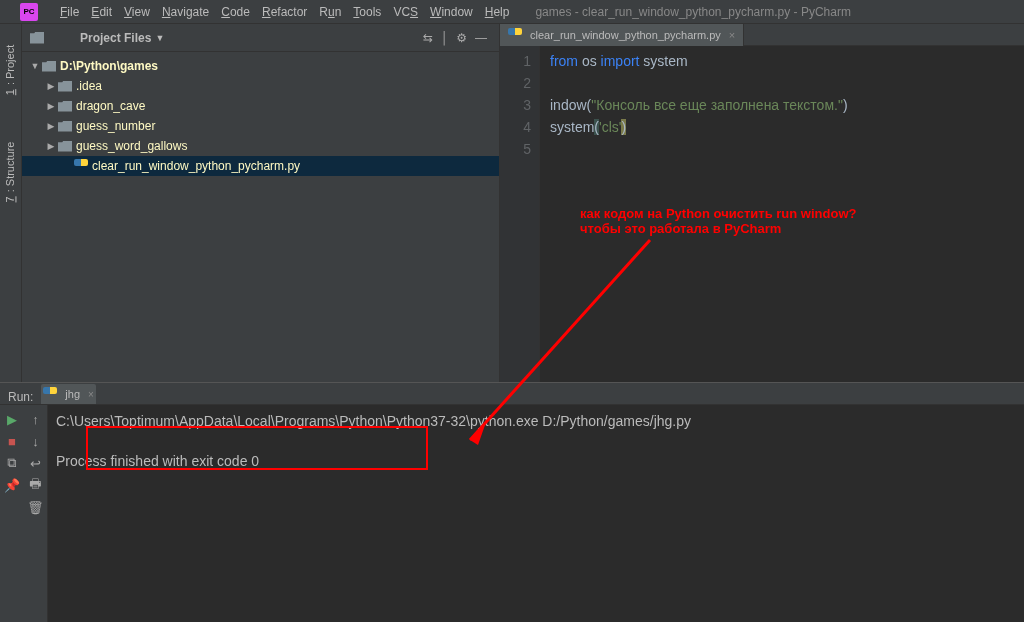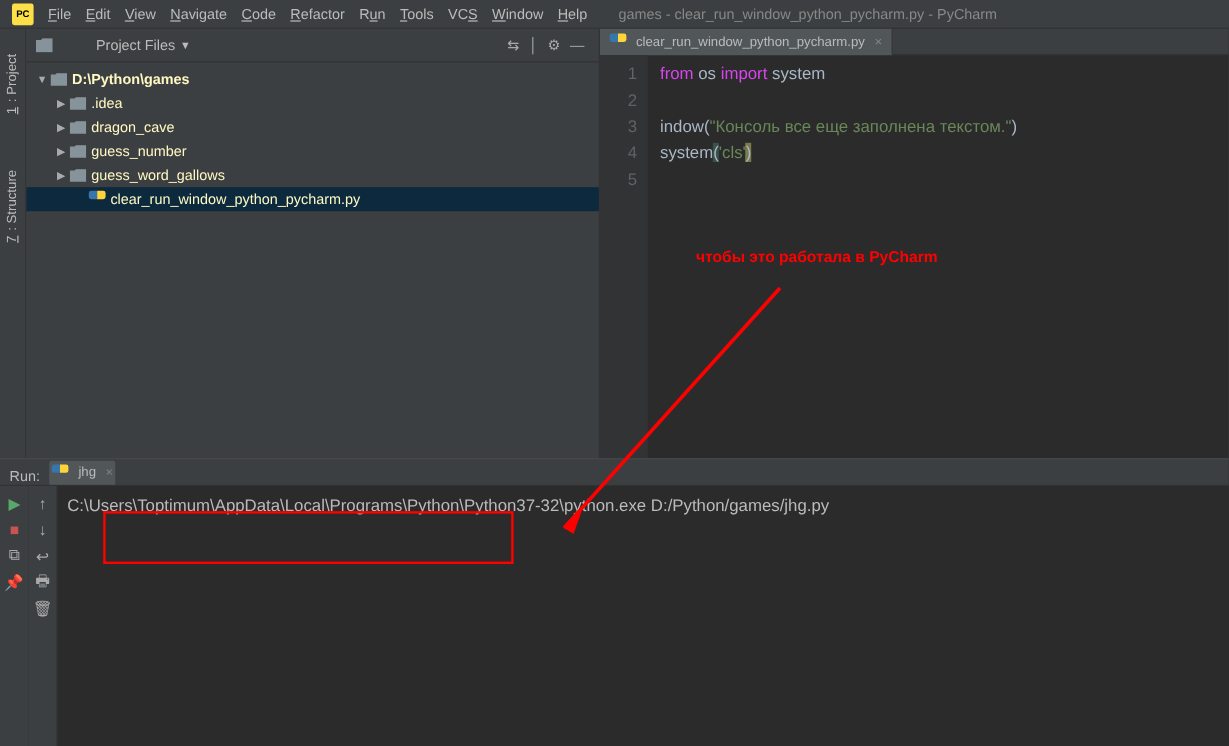--- a/index.html
+++ b/index.html
@@ -1,37 +1,37 @@
 <!DOCTYPE html>
 <html><head>
 <meta charset="utf-8">
 <style>
 * { margin: 0; padding: 0; box-sizing: border-box; font-family: "Segoe UI", Arial, sans-serif; }
 body { background: #3c3f41; color: #bbbbbb; font-size: 12px; width: 1024px; height: 622px; overflow: hidden; position: relative; }
 
 
 .menubar { height: 24px; background: #3c3f41; display: flex; align-items: center; padding: 0 4px; border-bottom: 1px solid #323232; }
-.pc-logo { width: 18px; height: 18px; background: #fde047; border-radius: 2px; display: flex; align-items: center; justify-content: center; margin: 0 6px; font-size: 8px; font-weight: bold; color: #000; }
+.pc-logo { width: 18px; height: 18px; background: #d946ef; border-radius: 2px; display: flex; align-items: center; justify-content: center; margin: 0 16px; font-size: 8px; font-weight: bold; color: #000; }
 .menu-item { padding: 2px 6px; cursor: pointer; color: #bbbbbb; }
 .menu-item u { text-decoration: underline; }
 .window-title { margin-left: 20px; color: #888; font-size: 12px; }
 
 
 .main-area { display: flex; height: 358px; }
 
 
 .left-gutter { width: 22px; background: #3c3f41; border-right: 1px solid #323232; display: flex; flex-direction: column; align-items: center; padding-top: 20px; gap: 50px; }
 .gutter-tab { transform: rotate(-90deg); white-space: nowrap; color: #bbbbbb; font-size: 11px; cursor: pointer; display: flex; align-items: center; gap: 4px; }
 .gutter-tab .num { text-decoration: underline; }
 
 
 .project-panel { width: 478px; background: #3c3f41; border-right: 1px solid #323232; display: flex; flex-direction: column; }
 .project-header { height: 28px; display: flex; align-items: center; padding: 0 8px; border-bottom: 1px solid #323232; }
 .proj-folder-icon { width: 14px; height: 12px; background: #87939a; clip-path: polygon(0 15%, 30% 15%, 40% 0, 100% 0, 100% 100%, 0 100%); margin-right: 6px; }
-.project-title { font-weight: normal; color: #bbbbbb; font-size: 12px; padding-left: 30px; }
+.project-title { font-weight: bold; color: #bbbbbb; font-size: 12px; padding-left: 30px; }
 .chev-down { margin-left: 4px; font-size: 9px; }
 .project-header-spacer { flex: 1; }
 .header-icon { margin: 0 4px; color: #aaa; cursor: pointer; font-size: 12px; }
 
 
 .tree { padding: 4px 0; font-size: 12px; }
 .tree-row { display: flex; align-items: center; height: 20px; padding-left: 8px; cursor: pointer; }
 .tree-row.selected { background: #0d293e; }
 .tree-arrow { width: 10px; text-align: center; color: #aaa; font-size: 9px; margin-right: 2px; }
 .folder-icon { width: 14px; height: 11px; background: #87939a; clip-path: polygon(0 15%, 30% 15%, 40% 0, 100% 0, 100% 100%, 0 100%); margin-right: 4px; }
@@ -45,21 +45,21 @@
 .indent2 { padding-left: 40px; }
 
 
 .editor-area { flex: 1; background: #2b2b2b; display: flex; flex-direction: column; }
 .editor-tabs { height: 22px; background: #3c3f41; display: flex; align-items: center; border-bottom: 1px solid #323232; }
 .editor-tab { height: 22px; background: #515658; display: flex; align-items: center; padding: 0 8px; gap: 4px; border-right: 1px solid #323232; font-size: 11px; }
 .tab-close { color: #888; cursor: pointer; font-size: 11px; margin-left: 4px; }
 .editor-body { flex: 1; display: flex; font-family: "Consolas", "Courier New", monospace; font-size: 14px; position: relative; }
 .gutter { width: 40px; background: #313335; color: #606366; text-align: right; padding: 4px 8px 4px 4px; line-height: 22px; border-right: 1px solid #323232; }
 .code { flex: 1; padding: 4px 10px; line-height: 22px; color: #a9b7c6; position: relative; }
-.kw { color: #d946ef; }
+.kw { color: #3b82f6; }
 .fn { color: #a9b7c6; }
 .str { color: #6a8759; }
 .paren { color: #a9b7c6; }
 .hl-paren-o { background: #3b514d; }
 .hl-paren-c { background: #7a7a4a; }
 
 
 .annotation { position: absolute; font-family: Arial, sans-serif; font-size: 13px; color: #ff0000; font-weight: bold; pointer-events: none; }
 .arrow-svg { position: absolute; pointer-events: none; }
 .red-box { position: absolute; border: 2px solid #ff0000; pointer-events: none; }
@@ -201,25 +201,27 @@
       <div class="run-btn gray">↑</div>
       <div class="run-btn gray">↓</div>
       <div class="run-btn gray">↩</div>
       <div class="run-btn gray">🖶</div>
       <div class="run-btn gray">🗑</div>
     </div>
     <div class="run-output">
       <div class="run-line">C:\Users\Toptimum\AppData\Local\Programs\Python\Python37-32\python.exe D:/Python/games/jhg.py</div>
       <div class="run-line"></div>
       <div class="run-line">&nbsp;</div>
+      <div class="run-line">Process finished with exit code 0</div>
     </div>
   </div>
 </div>
 
 <div class="annotation" style="top:206px; left:580px;">
+  <div>как кодом на Python очистить run window?</div>
   <div>чтобы это работала в PyCharm</div>
 </div>
 
 <svg class="arrow-svg" style="top:230px; left:450px;" width="220" height="230">
   <line x1="200" y1="10" x2="20" y2="210" stroke="#ff0000" stroke-width="3"></line>
   <polygon points="20,210 35,195 28,215" fill="#ff0000"></polygon>
 </svg>
 
 <div class="red-box" style="top:426px; left:86px; width:342px; height:44px;"></div>
 

